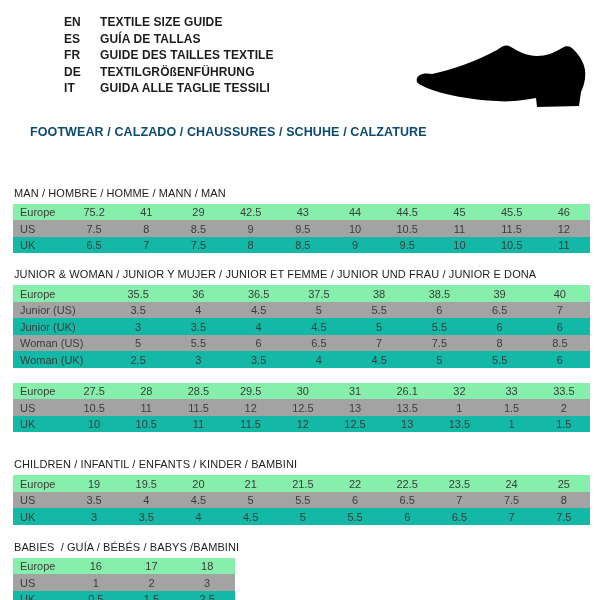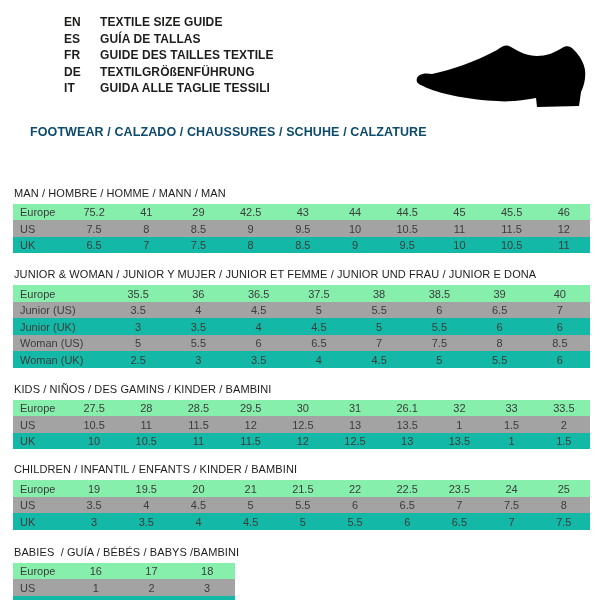--- a/index.html
+++ b/index.html
@@ -30,21 +30,21 @@
     margin-top:28px; margin-left:5px;
     font-weight:bold; font-size:12.5px; color:#0c4a6e;
     letter-spacing:0.1px; white-space:pre;padding-left:12px;
   }
   .shoe-wrap { position:absolute; left:390px; top:15px; width:200px; height:95px; }
   .shoe-wrap svg { display:block; width:200px; height:95px; }
 
   
   .size-section { margin-top:15px; }
   .size-section:nth-child(1) { margin-top:48px; }
-  .size-section:nth-child(4) { margin-top:14px; }
+  .size-section:nth-child(4) { margin-top:26px; }
   .size-section:nth-child(5) { margin-top:16px; }
 
   .section-title {
     margin:0 0 5px 1px;
     font-size:11px; font-weight:normal; color:#1d1d1b;
     letter-spacing:0.1px; white-space:pre;
   }
   .size-table {
     border-collapse:collapse; table-layout:fixed;
     width:577px; font-size:11px; color:#3c3c3b;
@@ -213,21 +213,20 @@
               <td class="value-cell">4</td>
               <td class="value-cell">4.5</td>
               <td class="value-cell">5</td>
               <td class="value-cell">5.5</td>
               <td class="value-cell">6</td>
             </tr>
           </tbody>
         </table>
       </section>
       <section class="size-section">
-        <h2 class="section-title">KIDS / NIÑOS / DES GAMINS / KINDER / BAMBINI</h2>
         <table class="size-table">
           <tbody>
             <tr class="head-row">
               <td class="label-cell">Europe</td>
               <td class="value-cell">27.5</td>
               <td class="value-cell">28</td>
               <td class="value-cell">28.5</td>
               <td class="value-cell">29.5</td>
               <td class="value-cell">30</td>
               <td class="value-cell">31</td>

